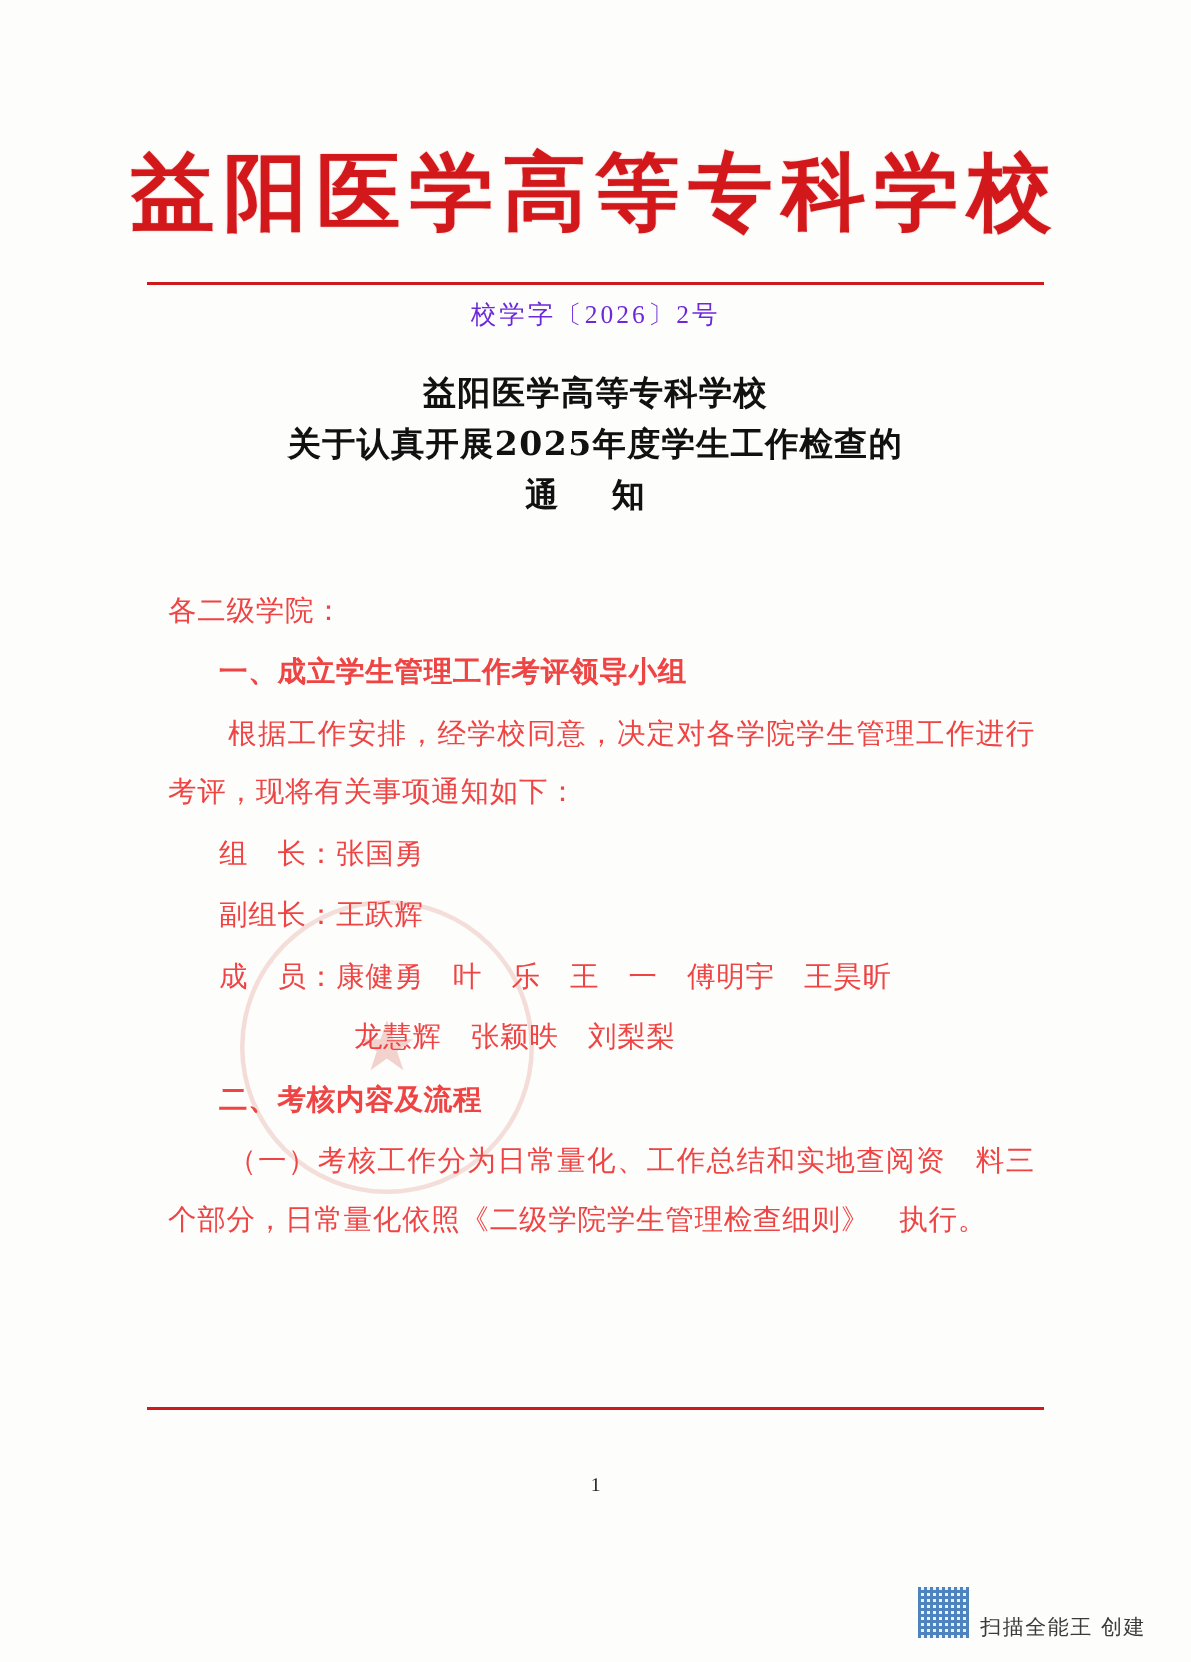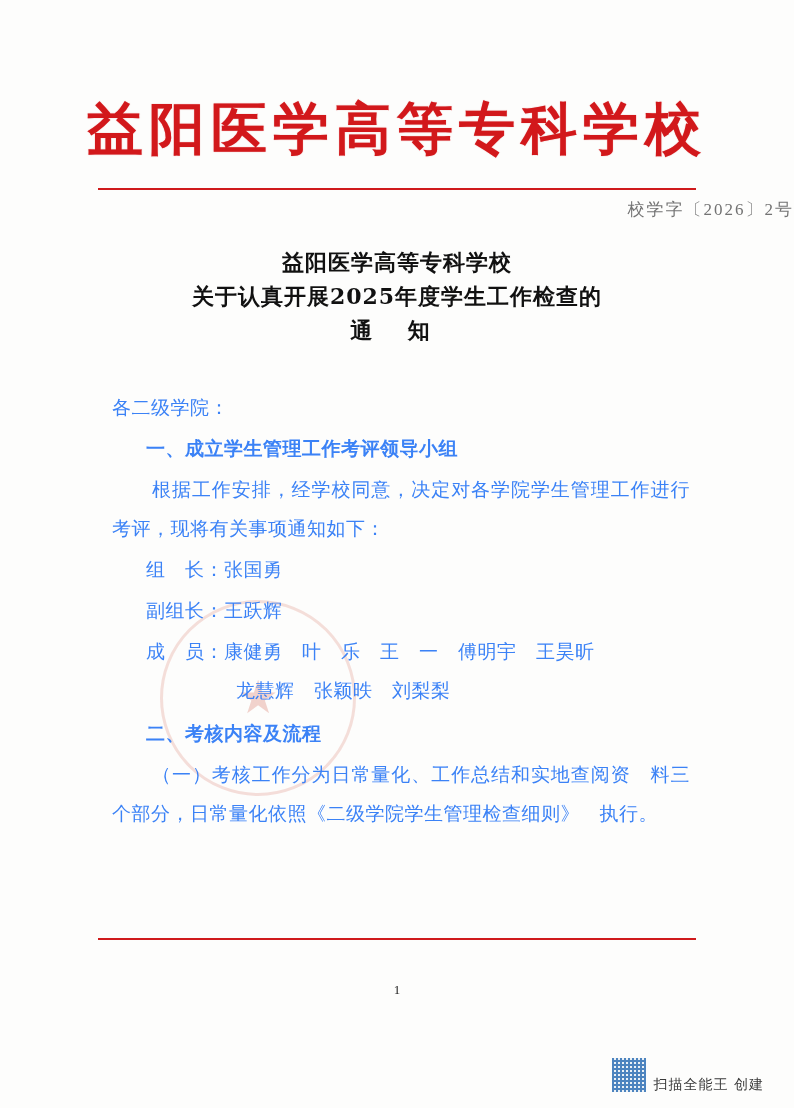--- a/index.html
+++ b/index.html
@@ -37,24 +37,24 @@
     position: absolute;
     top: 188px;
     left: 98px; right: 98px;
     height: 2px;
     background: #cf1a1c;
   }
 
   .docnum {
     position: absolute;
     top: 198px; left: 0; right: 0;
-    text-align: right;
+    text-align: center;
     font-size: 17px;
     letter-spacing: 2px;
-    color: #737373;
+    color: #6d28d9;
     font-family: "Liberation Serif", serif;
   }
 
   
   .title-block {
     position: absolute;
     top: 245px; left: 70px; right: 70px;
     text-align: center;
     color: #111;
     font-family: "DejaVu Serif", "Liberation Serif", serif;
@@ -66,21 +66,21 @@
   .title-block .l3 { letter-spacing: 14px; }
 
   
   .body {
     position: absolute;
     top: 388px;
     left: 112px;
     width: 578px;
     font-size: 19px;
     line-height: 39px;
-    color: #3b82f6;
+    color: #ef4444;
     letter-spacing: 0.5px;
   }
   .p { margin: 0 0 2px 0; text-align: justify; }
   .indent2 { text-indent: 40px; }
   .heading {
     font-family: "DejaVu Sans", "Liberation Sans", sans-serif;
     font-weight: 700;
     font-size: 19px;
     text-indent: 34px;
     letter-spacing: 0.5px;

